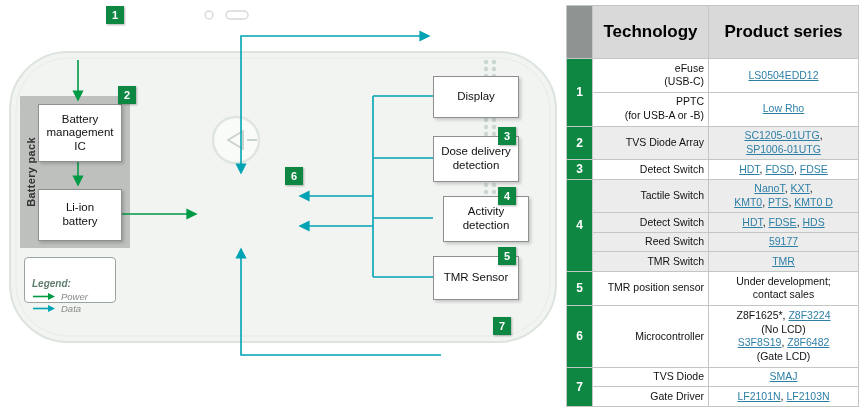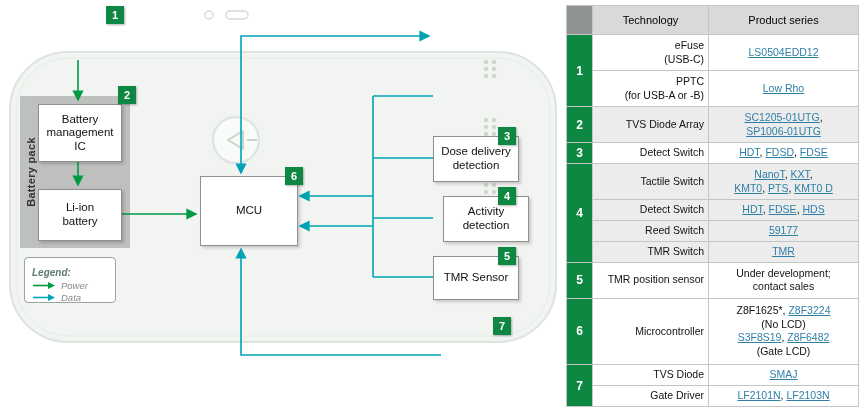--- a/index.html
+++ b/index.html
@@ -21,36 +21,36 @@
   .block { position:absolute; background:#fff; border:1px solid #8f8f8f; box-shadow:2px 2px 3px rgba(0,0,0,.18);
            display:flex; align-items:center; justify-content:center; text-align:center;
            font-size:11.5px; line-height:1.18; color:#111; z-index:3; white-space:pre-line; }
   .block.circle { border-radius:50%; }
 
   .badge { position:absolute; width:18px; height:18px; background:var(--green,#0E8743); color:#fff; font-weight:bold;
            font-size:11px; display:flex; align-items:center; justify-content:center; z-index:5;
            box-shadow:1px 1px 2px rgba(0,0,0,.3); }
 
   .legend { position:absolute; left:24px; top:257px; width:92px; height:46px; background:#fff;
-            border:1px solid #9aa39c; border-radius:4px; z-index:3; padding:9px 7px; box-sizing:border-box; }
+            border:1px solid #9aa39c; border-radius:4px; z-index:3; padding:20px 7px; box-sizing:border-box; }
   .legend-title { font-style:italic; font-weight:bold; font-size:10px; color:#5f7d6e; margin-bottom:1px; }
   .legend-row { display:flex; align-items:center; gap:5px; height:12px; }
   .legend-label { font-style:italic; font-size:9.5px; color:#8a8a8a; }
   .lp { stroke:var(--power,#009A44); stroke-width:1.6; } .fp { fill:var(--power,#009A44); }
   .ld { stroke:var(--data,#00A3B4); stroke-width:1.6; }  .fd { fill:var(--data,#00A3B4); }
 
   .ln-power { stroke:var(--power,#009A44); stroke-width:1.6; fill:none; }
   .ln-data  { stroke:var(--data,#00A3B4);  stroke-width:1.6; fill:none; }
 
   
   .table-wrap { position:absolute; left:566px; top:5px; z-index:1; }
   table { border-collapse:collapse; width:292px; height:402px; font-size:10.5px; table-layout:fixed; }
   th,td { border:1px solid #c2c7c3; }
   thead tr { height:20px; }
-  thead th { background:#d9d9d9; color:#000; font-weight:normal; font-size:11px; padding:8px 3px; }
+  thead th { background:#d9d9d9; color:#000; font-weight:bold; font-size:17px; padding:16px 3px; }
   th.corner { background:#8f9492; }
   td.num { background:var(--green,#0E8743); color:#fff; font-weight:bold; text-align:center; font-size:12px; }
   td.tech { text-align:right; padding:2px 4px; white-space:pre-line; color:#111; line-height:1.3; background:#fff; }
   td.prod { text-align:center; padding:2px 4px; color:#111; line-height:1.3; background:#fff; }
   tr.shade td.tech, tr.shade td.prod { background:#ececed; }
   td.prod a { color:var(--link,#2E7FA6); text-decoration:underline; }
   td.prod span { color:#111; }
 </style>
 </head>
 <body>
@@ -115,21 +115,21 @@
     <line class="ln-data" x1="373" y1="196" x2="300" y2="196" marker-end="url(#at)"></line>
     <line class="ln-data" x1="373" y1="226" x2="300" y2="226" marker-end="url(#at)"></line>
     <path class="ln-data" d="M441,355 L241,355 L241,249" marker-end="url(#at)"></path>
   </svg>
 
   <div class="block" style="left:38px;top:104px;width:82px;height:56px">Battery
 management
 IC</div>
   <div class="block" style="left:38px;top:189px;width:82px;height:50px">Li-ion
 battery</div>
-  <div class="block" style="left:200px;top:176px;width:96px;height:68px">MCU</div>
+  <div class="block" style="left:433px;top:76px;width:84px;height:40px">Display</div>
   <div class="block" style="left:433px;top:136px;width:84px;height:44px">Dose delivery
 detection</div>
   <div class="block" style="left:443px;top:196px;width:84px;height:44px">Activity
 detection</div>
   <div class="block" style="left:433px;top:256px;width:84px;height:42px">TMR Sensor</div>
 
   <div class="badge" style="left:106px;top:6px">1</div>
   <div class="badge" style="left:118px;top:86px">2</div>
   <div class="badge" style="left:498px;top:127px">3</div>
   <div class="badge" style="left:498px;top:187px">4</div>

